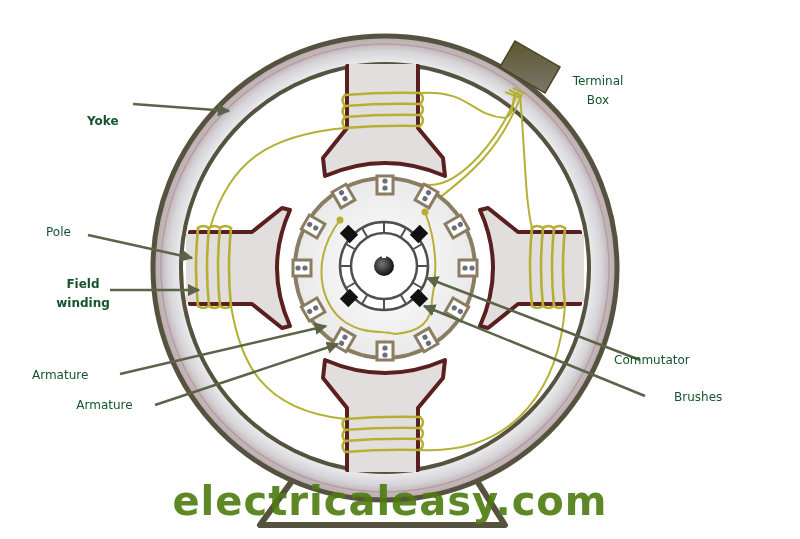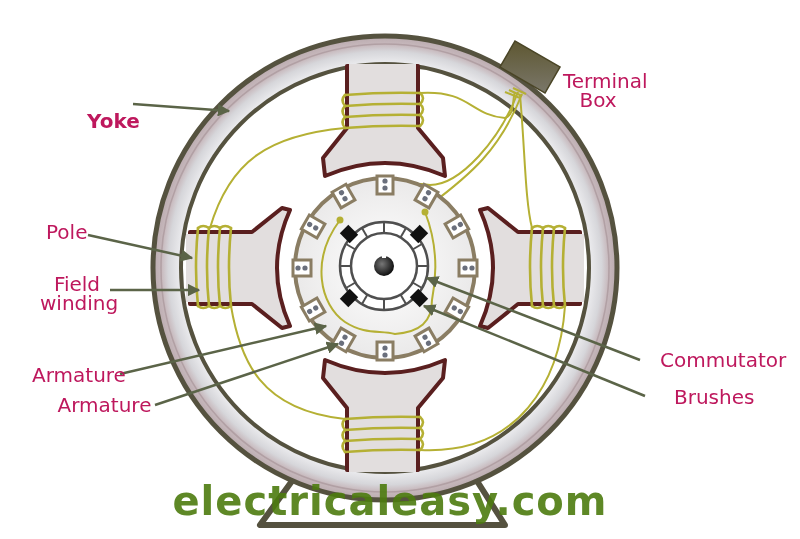--- a/index.html
+++ b/index.html
@@ -1,18 +1,18 @@
 <!DOCTYPE html>
 <html><head>
 <meta charset="utf-8">
 <style>
   html, body { margin:0; padding:0; background:#ffffff; }
   body { width:800px; height:539px; overflow:hidden; position:relative; font-family:"DejaVu Sans", sans-serif; }
   #stage { position:absolute; left:0; top:0; width:800px; height:539px; }
-  .label { position:absolute; color:#be185d; font-size:20px; line-height:19px; font-family:"DejaVu Sans", sans-serif; white-space:nowrap; }
+  .label { position:absolute; color:#14532d; font-size:12px; line-height:19px; font-family:"DejaVu Sans", sans-serif; white-space:nowrap; }
   .label.center { text-align:center; }
   .watermark { position:absolute; left:170px; top:478px; width:440px; text-align:center; font-family:"DejaVu Sans", sans-serif; font-size:40px; font-weight:bold; color:#4d7c0f; letter-spacing:1px; opacity:0.9; }
 </style>
 </head>
 <body>
 
 <div id="stage">
 <svg width="800" height="539" viewBox="0 0 800 539" xmlns="http://www.w3.org/2000/svg">
   <defs>
     <radialGradient id="yokeGrad" cx="385" cy="268" r="233" gradientUnits="userSpaceOnUse">
@@ -248,28 +248,28 @@
 
 <div class="label" style="left:87px; top:112px;font-weight:bold;">Yoke</div>
 
 <div class="label center" style="left:563px; top:72px; width:70px;">
   <div>Terminal</div>
   <div>Box</div>
 </div>
 
 <div class="label" style="left:46px; top:223px;">Pole</div>
 
-<div class="label center" style="left:40px; top:275px; width:74px;">
+<div class="label center" style="left:46px; top:275px; width:74px;font-weight:bold;">
   <div>Field</div>
   <div>winding</div>
 </div>
 
 <div class="label" style="left:32px; top:366px;">Armature</div>
 
 <div class="label center" style="left:52px; top:396px; width:105px;">
   <div>Armature</div>
 </div>
 
-<div class="label" style="left:660px; top:351px;">Commutator</div>
+<div class="label" style="left:614px; top:351px;">Commutator</div>
 
 <div class="label" style="left:674px; top:388px;">Brushes</div>
 
 <div class="watermark">electricaleasy.com</div>
 
 </body></html>

